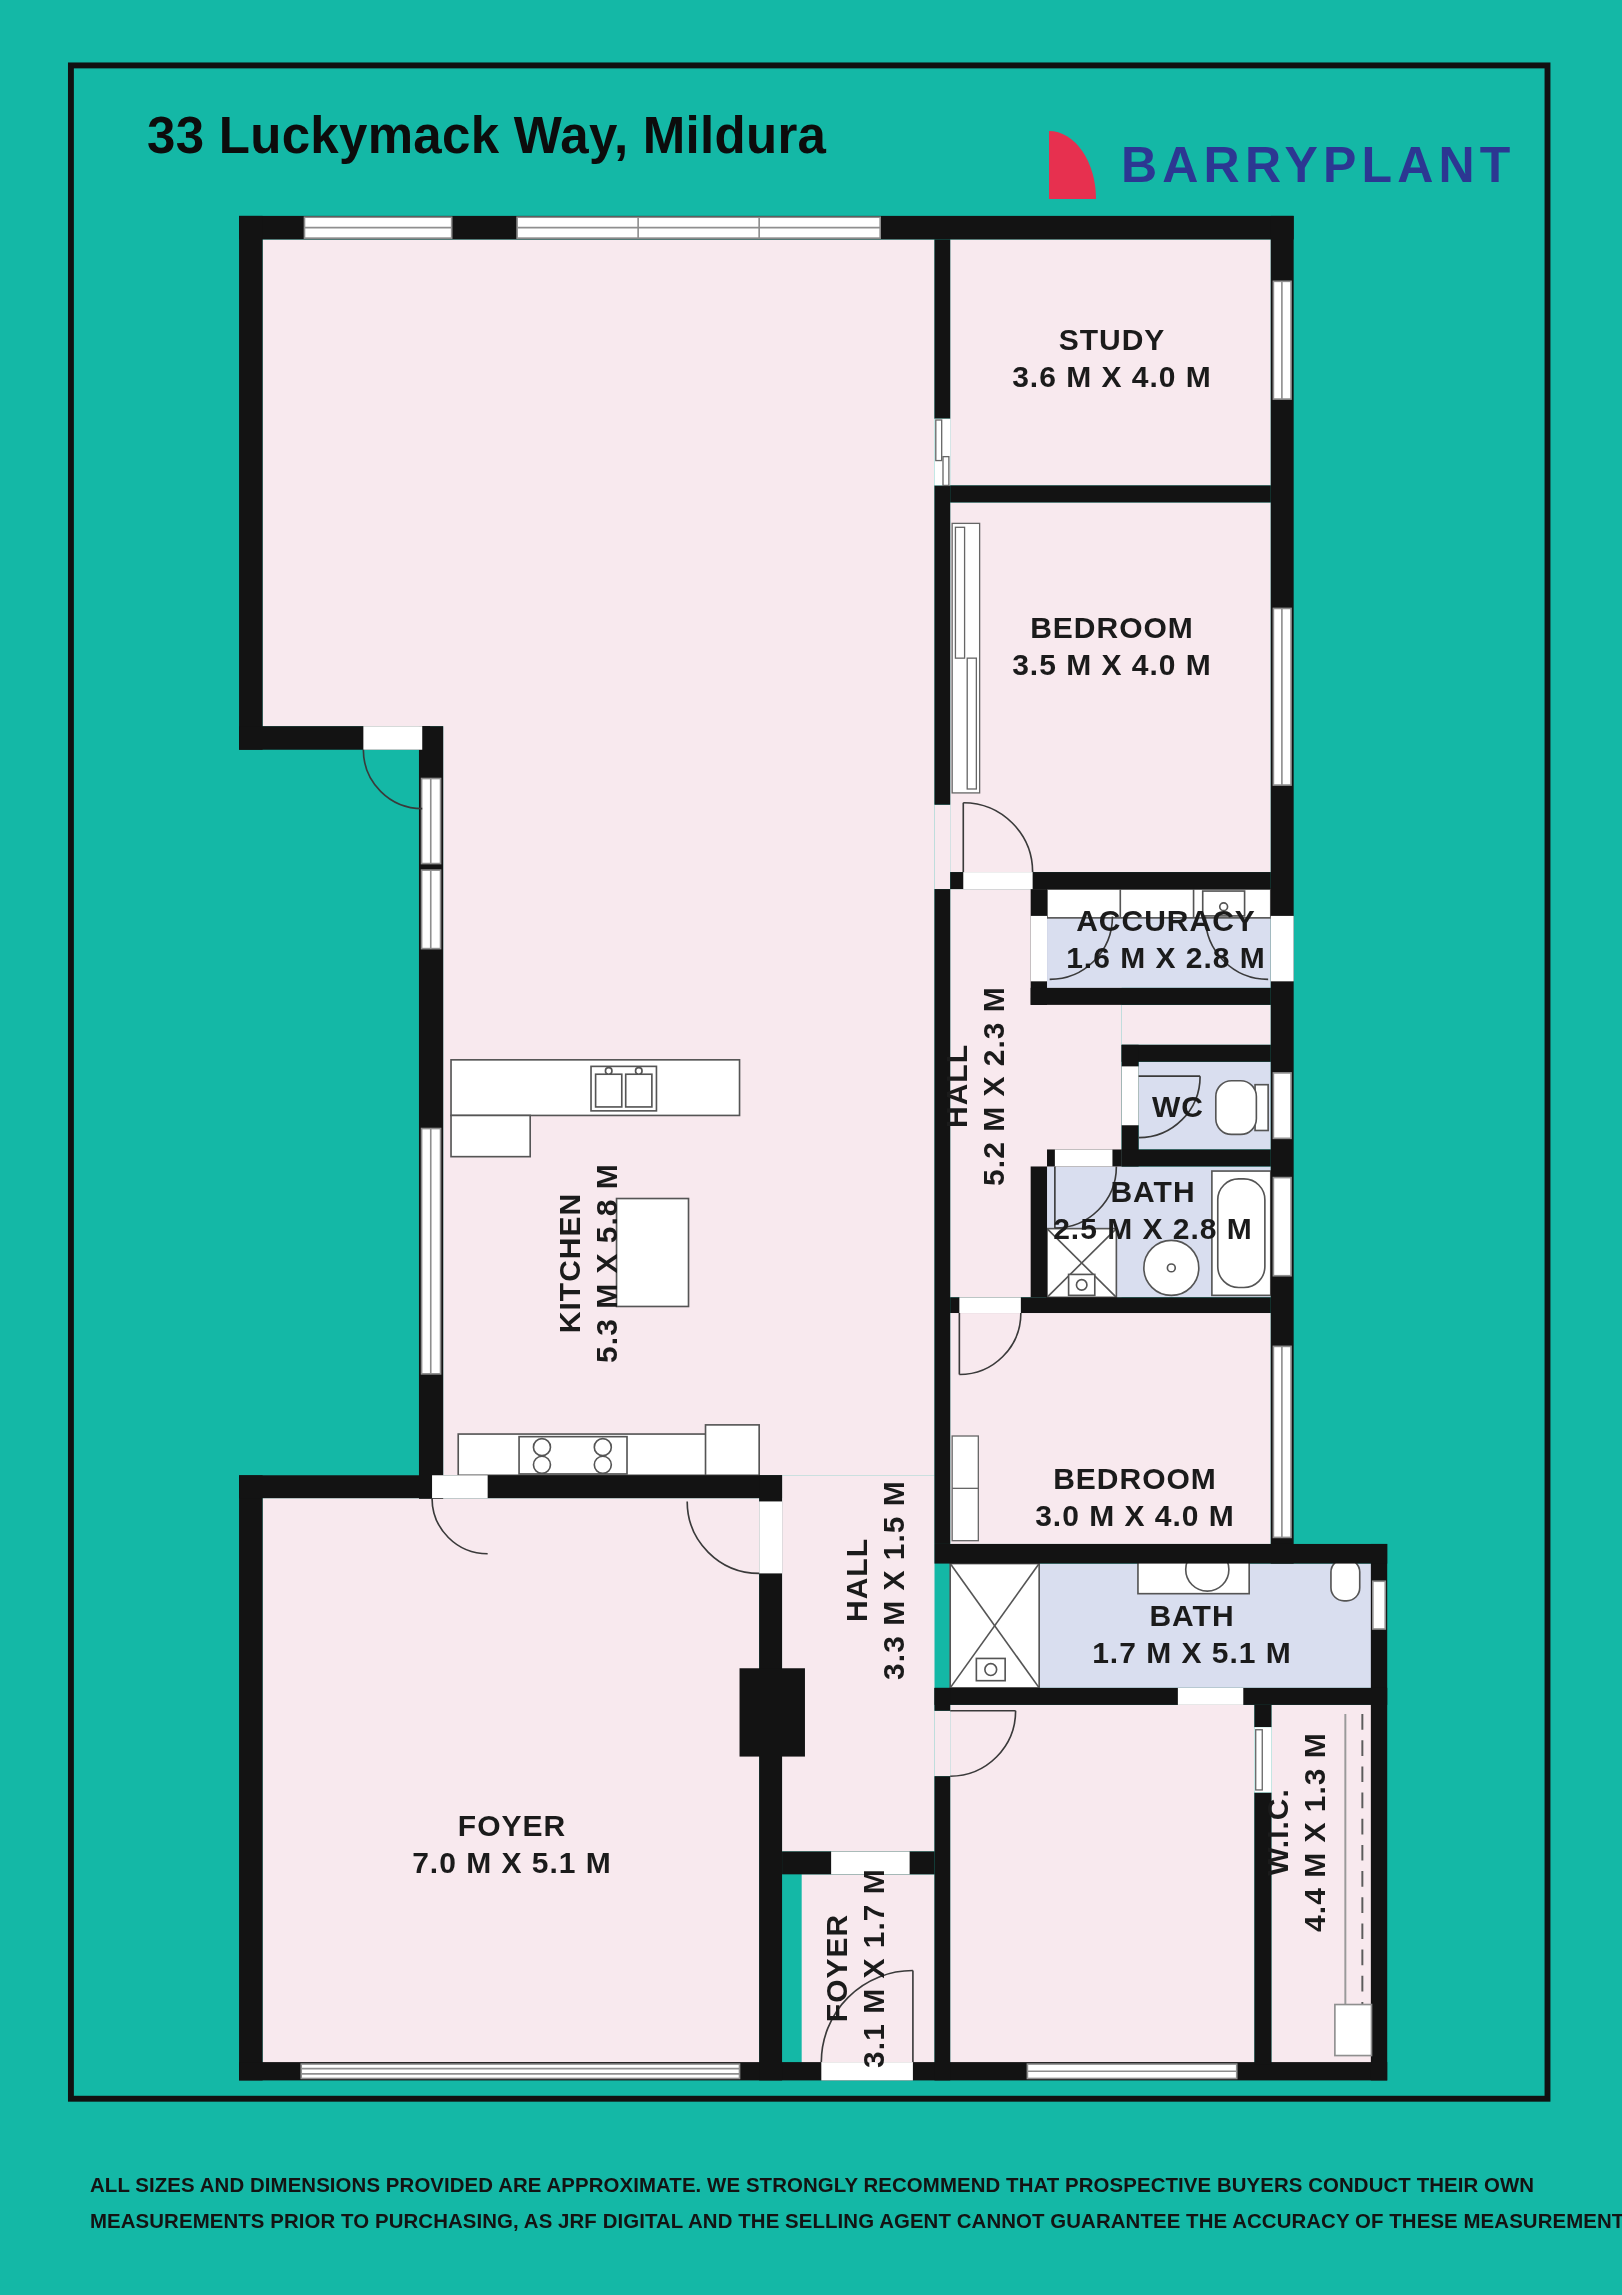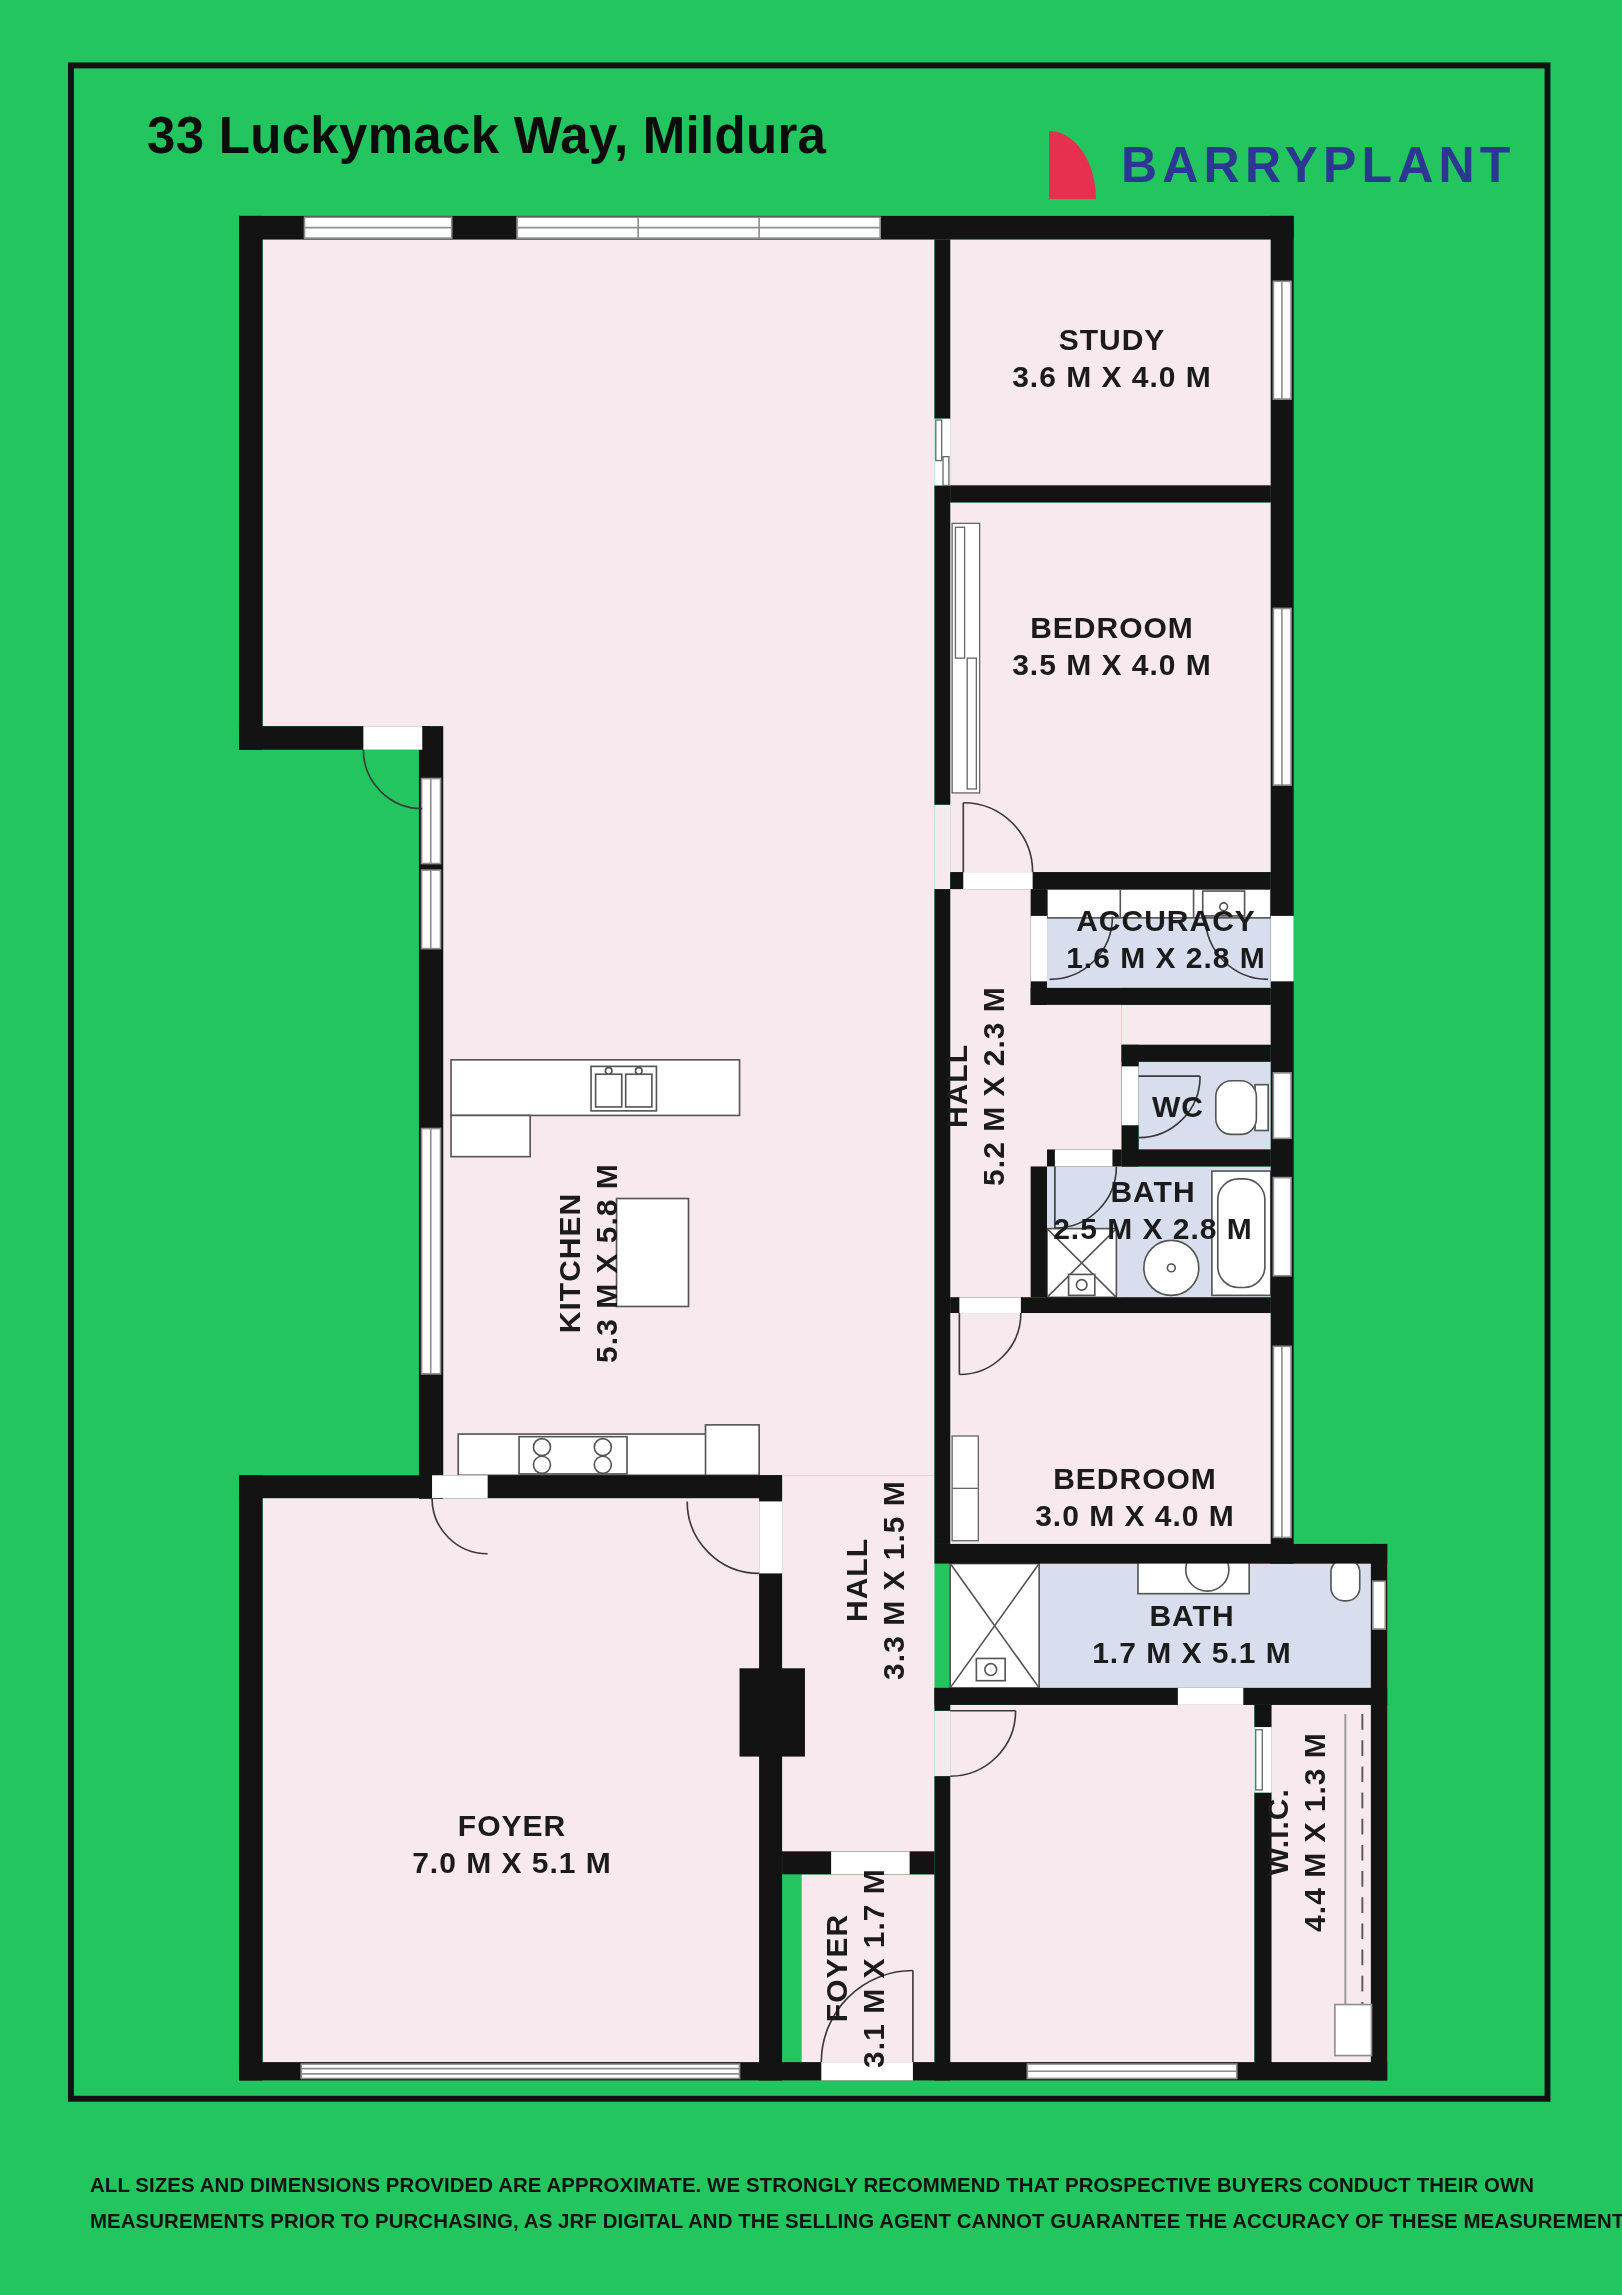--- a/index.html
+++ b/index.html
@@ -1,16 +1,16 @@
 <!DOCTYPE html>
 <html style="font-size:10.5px"><head>
 <meta charset="utf-8">
 <style>
   html,body{margin:0;padding:0;background:#ffffff;}
-  .page{position:relative;width:1623px;height:2295px;background:#22c55e;overflow:hidden;
+  .page{position:relative;width:1623px;height:2295px;background:#14b8a6;overflow:hidden;
         font-family:"Liberation Sans", sans-serif;}
   .plan-svg{position:absolute;left:0;top:0;}
   .page-title{position:absolute;left:147px;top:106px;font-size:51px;font-weight:700;
               color:#0c0c0c;letter-spacing:0.3px;white-space:nowrap;}
   .brand{position:absolute;left:1049px;top:131px;display:flex;align-items:center;}
   .brand-mark{width:47px;height:68px;background:#E7304F;border-radius:0 100% 0 0;}
   .brand-text{margin-left:25px;font-size:50px;font-weight:700;letter-spacing:5.2px;
               color:#2C3792;white-space:nowrap;}
   .rlabel{position:absolute;transform:translate(-50%,-50%);text-align:center;
           font-size:30px;font-weight:700;letter-spacing:1px;color:#1b1b1b;

